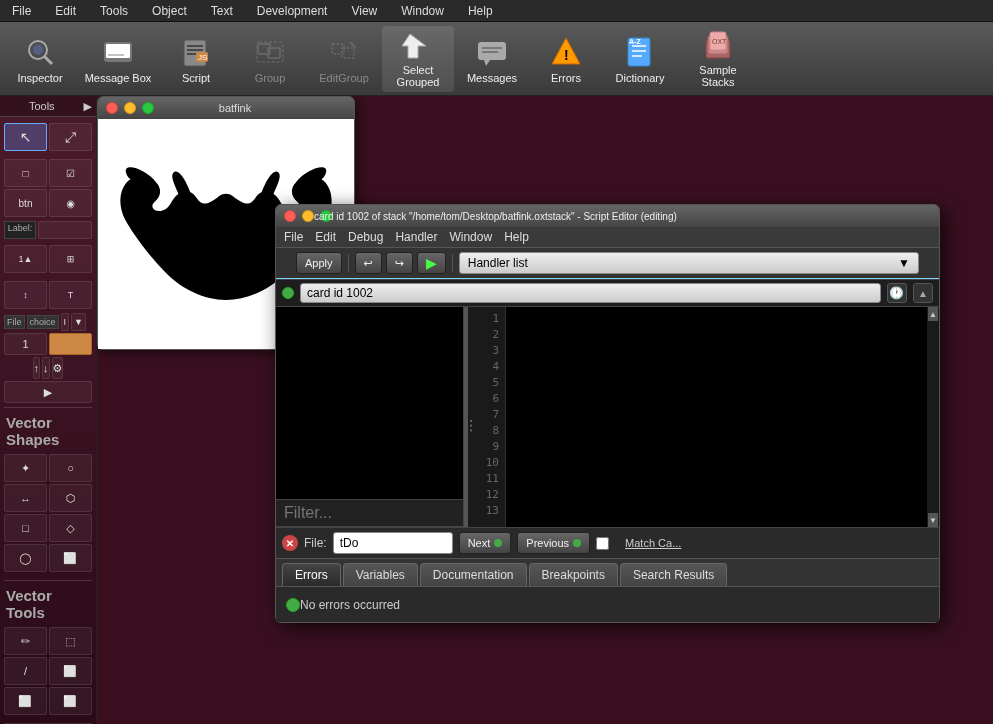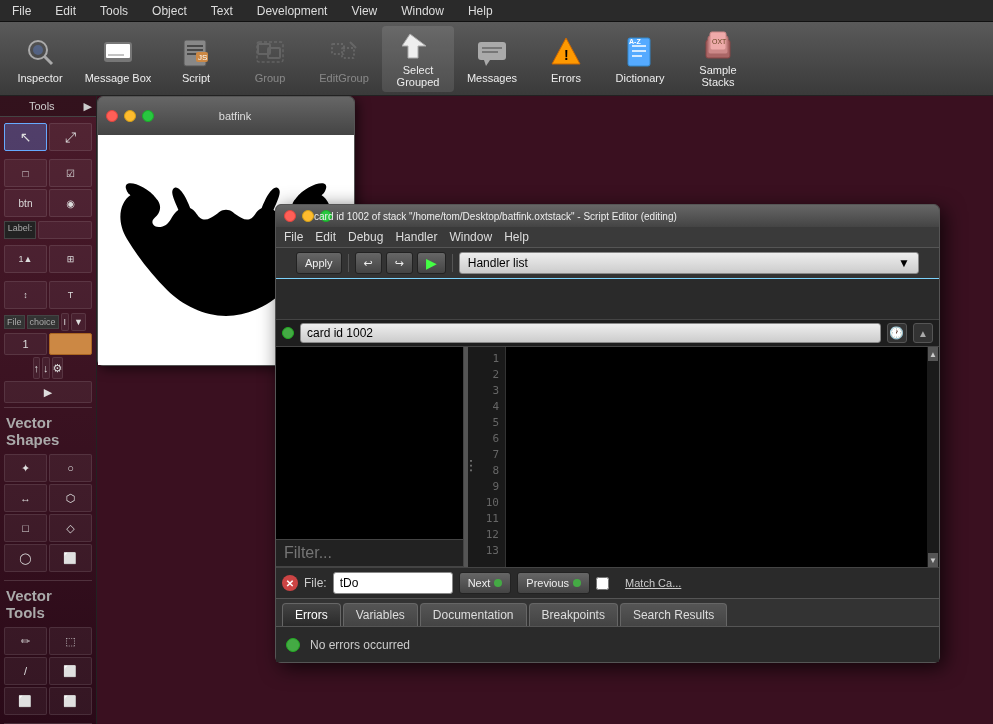--- a/index.html
+++ b/index.html
@@ -134,21 +134,21 @@
       left: 0;
       width: 258px;
       background: #222;
       border: 1px solid #555;
       border-radius: 6px;
       box-shadow: 3px 3px 12px rgba(0,0,0,0.6);
     }
     .window-titlebar {
       background: linear-gradient(to bottom, #666, #444);
       border-radius: 5px 5px 0 0;
-      height: 38px;
+      height: 22px;
       display: flex;
       align-items: center;
       padding: 0 8px;
       gap: 6px;
     }
     .win-btn {
       width: 12px;
       height: 12px;
       border-radius: 50%;
       display: inline-block;
@@ -300,21 +300,20 @@
 
     
     .se-object-bar {
       background: #1e1e1e;
       display: flex;
       align-items: center;
       padding: 3px 6px;
       gap: 6px;
       border-bottom: 1px solid #444;
       border-top: 1px solid #444;
-      margin-top: 40px;
     }
     .se-obj-dot {
       width: 12px;
       height: 12px;
       border-radius: 50%;
       background: #4a4;
       border: 1px solid #2a2;
       flex-shrink: 0;
     }
     .se-obj-name {
@@ -443,21 +442,21 @@
     .se-tab.active {
       background: linear-gradient(to bottom, #444, #2a2a2a);
       color: #fff;
     }
     .se-tab-content {
       background: #2a2a2a;
       padding: 6px 10px;
       border-top: 1px solid #555;
       display: flex;
       align-items: center;
-      gap: 10px;
+      gap: 0;
       min-height: 36px;
     }
     .se-status-dot {
       width: 14px;
       height: 14px;
       border-radius: 50%;
       background: #4a4;
       border: 1px solid #2a2;
       flex-shrink: 0;
     }

